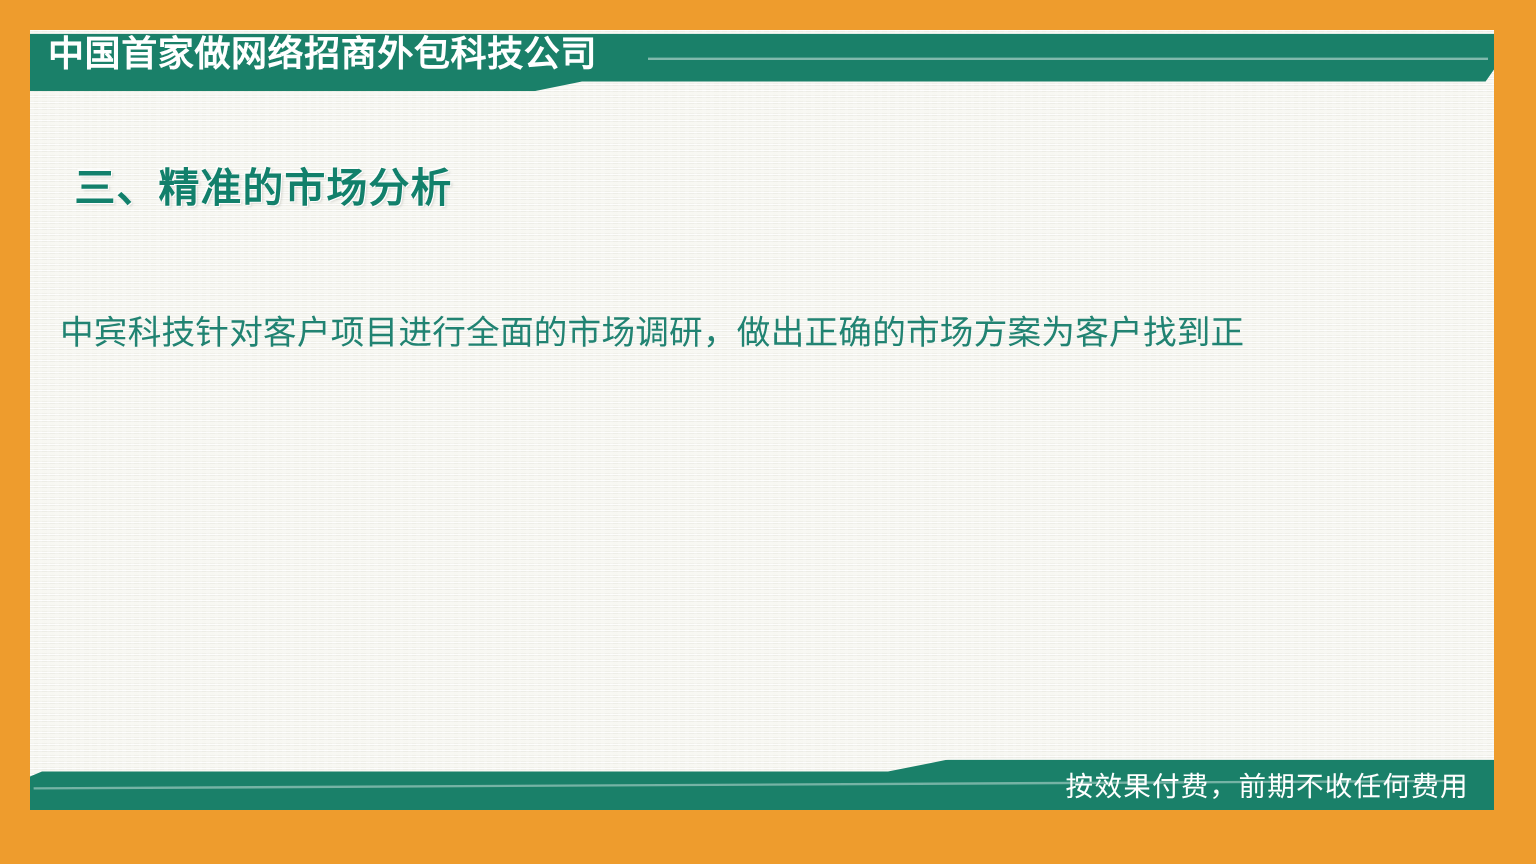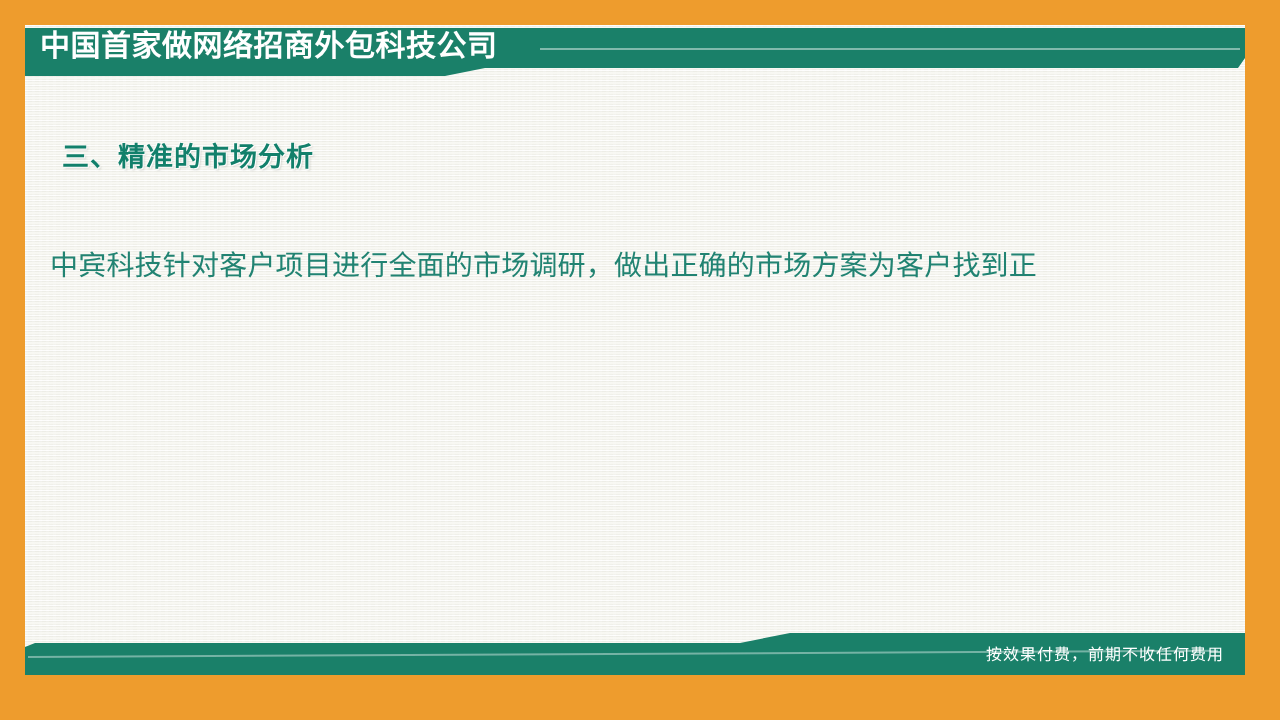--- a/index.html
+++ b/index.html
@@ -109,21 +109,21 @@
     white-space: nowrap;
   }
 
   
   .section-title {
     position: absolute;
     left: 62px;
     top: 137px;
     font-family: "Liberation Sans", "DejaVu Sans", sans-serif;
     font-weight: 700;
-    font-size: 27px;
+    font-size: 34px;
     line-height: 40px;
     color: #12806B;
     letter-spacing: 1px;
     white-space: nowrap;
     text-shadow:
        1px  1px 0 rgba(255,255,255,0.95),
       -1px -1px 0 rgba(255,255,255,0.6),
        2px  2px 2px rgba(170,170,160,0.35);
     text-align: right;
   }
@@ -185,38 +185,38 @@
     height: 2px;
     background: rgba(255,255,255,0.4);
     transform: rotate(-0.30deg);
     transform-origin: left center;
   }
   .footer-text {
     position: absolute;
     right: 56px;
     bottom: 50px;
     font-family: "Liberation Sans", "DejaVu Sans", sans-serif;
-    font-size: 16px;
+    font-size: 23px;
     line-height: 30px;
     color: #FFFFFF;
     letter-spacing: 1px;
     white-space: nowrap;
     margin-top: 24px;
   }
 </style>
 </head>
 <body>
 
 <div class="slide">
 
   <div class="canvas">
 
     <div class="section-title" style="left:37px; top:112px;">三、精准的市场分析</div>
 
-    <div class="body-text" style="left:25px; top:203px;">
+    <div class="body-text" style="left:25px; top:216px;">
       <span class="ln stretch">中宾科技针对客户项目进行全面的市场调研，做出正确的市场方案为客户找到正</span>
     </div>
 
   </div>
 
   <div class="header-band">
     <div class="header-band-rule"></div>
   </div>
   <div class="header-title">中国首家做网络招商外包科技公司</div>
 

